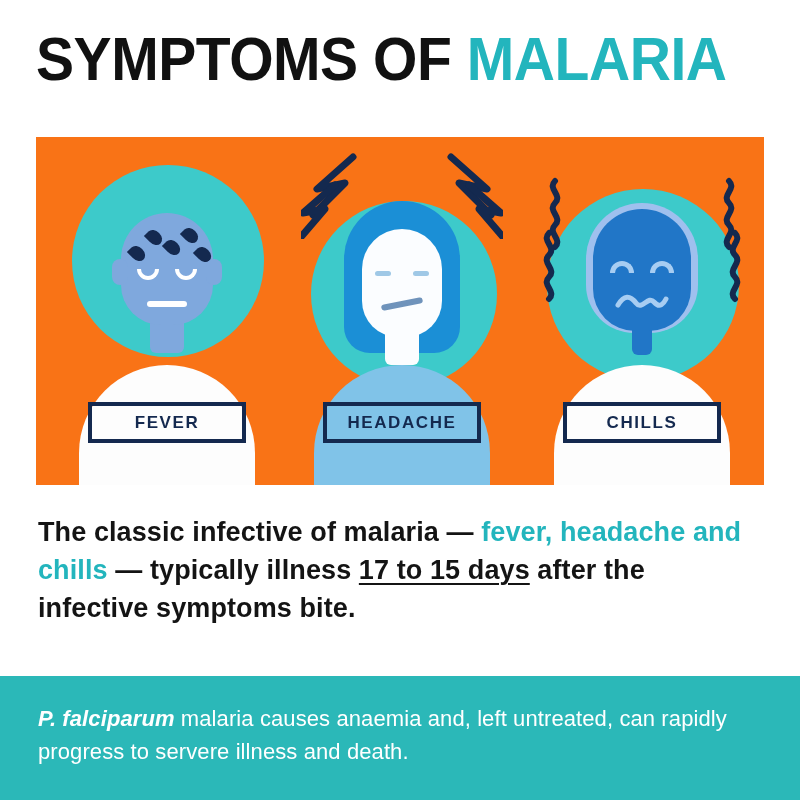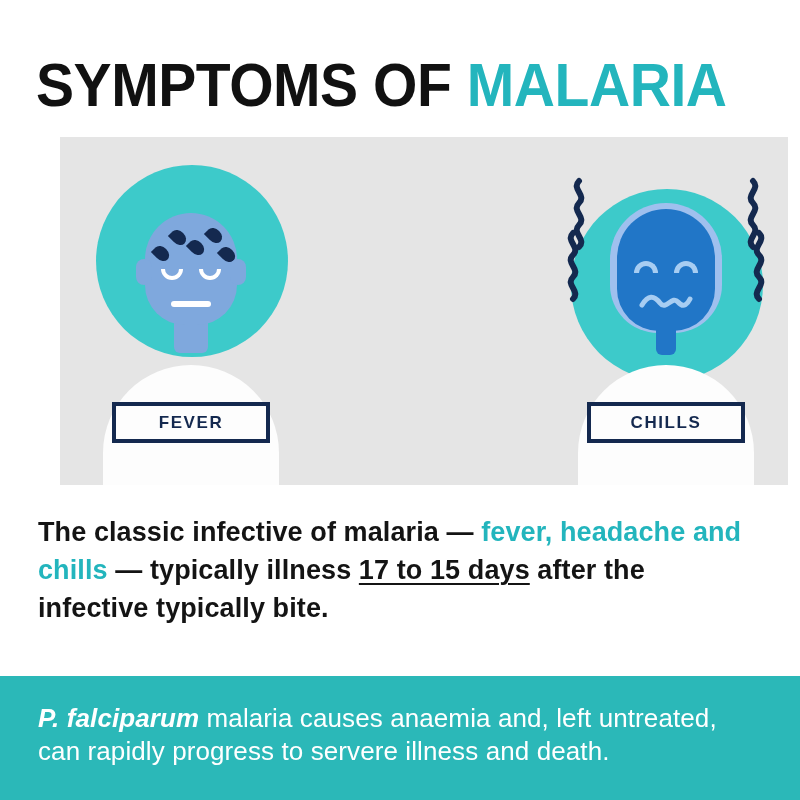--- a/index.html
+++ b/index.html
@@ -12,21 +12,21 @@
     background: #ffffff;
     font-family: "Liberation Sans", sans-serif;
     overflow: hidden;
     position: relative;
   }
 
   
   .title-wrap {
     position: absolute;
     left: 36px;
-    top: 42px;
+    top: 16px;
     width: 730px;
     height: 86px;
     display: flex;
     align-items: center;
   }
   .title {
     font-family: "Liberation Sans Narrow", "Liberation Sans", sans-serif;
     font-weight: bold;
     font-size: 62px;
     line-height: 1;
@@ -38,23 +38,22 @@
   .title .t-black { color: #111111; }
   .title .t-teal  { color: #23b5bd; }
 
   
   .panel {
     position: absolute;
     left: 36px;
     top: 137px;
     width: 728px;
     height: 348px;
-    background: #e5e5e5;
+    background: #f97316;
     overflow: hidden;
-    margin-left: 24px;
   }
   .figure {
     position: absolute;
     top: 0;
     width: 242px;
     height: 348px;
   }
   .fig-fever    { left: 10px; }
   .fig-headache { left: 245px; }
   .fig-chills   { left: 485px; }
@@ -284,21 +283,21 @@
     height: 124px;
     background: #2bb8b8;
   }
   .footer-text {
     position: absolute;
     left: 38px;
     top: 26px;
     width: 724px;
     color: #ffffff;
     font-family: "Liberation Sans Narrow", "Liberation Sans", sans-serif;
-    font-size: 26px;
+    font-size: 22px;
     line-height: 33px;
     letter-spacing: 0.1px;
   }
   .footer-text .sp { font-style: italic; font-weight: bold; }
 </style>
 </head>
 <body>
 
 <div class="title-wrap">
   <div class="title">
@@ -325,20 +324,47 @@
       <div class="drop" style="left:76px;  top:33px;"></div>
 
       <div class="eye-arc" style="left:16px; top:56px;"></div>
       <div class="eye-arc" style="right:16px; top:56px;"></div>
       <div class="mouth-line" style="top:88px;"></div>
     </div>
 
     <div class="label label-fever">FEVER</div>
   </div>
 
+  <div class="figure fig-headache">
+    <div class="glow glow-headache"></div>
+
+    <svg class="bolt" style="left:20px; top:16px;" width="66" height="86" viewBox="0 0 66 86">
+      <path d="M52 4 L16 36 L44 30 L12 62" fill="none" stroke="#14294f" stroke-width="7" stroke-linecap="round" stroke-linejoin="round"></path>
+      <path d="M40 26 L8 54 L30 50 L6 78" fill="none" stroke="#14294f" stroke-width="7" stroke-linecap="round" stroke-linejoin="round" transform="translate(-6,6)"></path>
+    </svg>
+
+    <svg class="bolt" style="right:20px; top:16px;" width="66" height="86" viewBox="0 0 66 86">
+      <g transform="translate(66,0) scale(-1,1)">
+        <path d="M52 4 L16 36 L44 30 L12 62" fill="none" stroke="#14294f" stroke-width="7" stroke-linecap="round" stroke-linejoin="round"></path>
+        <path d="M40 26 L8 54 L30 50 L6 78" fill="none" stroke="#14294f" stroke-width="7" stroke-linecap="round" stroke-linejoin="round" transform="translate(-6,6)"></path>
+      </g>
+    </svg>
+
+    <div class="shoulders shoulders-blue"></div>
+    <div class="hair"></div>
+    <div class="neck ha-neck"></div>
+
+    <div class="face">
+      <div class="eye-dash" style="left:13px; top:42px;"></div>
+      <div class="eye-dash" style="right:13px; top:42px;"></div>
+      <div class="mouth-slant" style="top:72px;"></div>
+    </div>
+
+    <div class="label label-headache">HEADACHE</div>
+  </div>
 
   <div class="figure fig-chills">
     <div class="glow glow-chills"></div>
 
     <svg class="shiver" style="left:18px; top:40px;" width="56" height="128" viewBox="0 0 56 128">
       <path d="M16 4 C8 12 24 18 16 26 C8 34 24 40 16 48 C8 56 24 62 16 70" fill="none" stroke="#14294f" stroke-width="6" stroke-linecap="round"></path>
       <path d="M6 56 C-2 64 14 70 6 78 C-2 86 14 92 6 100 C-2 108 14 114 6 122" fill="none" stroke="#14294f" stroke-width="6" stroke-linecap="round" transform="translate(4,0)"></path>
     </svg>
 
     <svg class="shiver" style="right:18px; top:40px;" width="56" height="128" viewBox="0 0 56 128">
@@ -360,20 +386,20 @@
       </svg>
     </div>
 
     <div class="label label-chills">CHILLS</div>
   </div>
 </div>
 
 <div class="body-text">
   <span>The classic infective of malaria — </span><span class="hl">fever, headache and</span>
   <span class="hl">chills</span><span> — typically illness </span><span class="und">17 to 15 days</span><span> after the infective</span>
-  <span>typically bite.</span>
+  <span>symptoms bite.</span>
 </div>
 
 <div class="footer">
   <div class="footer-text">
     <span class="sp">P. falciparum</span><span> malaria causes anaemia and, left untreated, can rapidly progress to servere illness and death.</span>
   </div>
 </div>
 
 </body></html>

